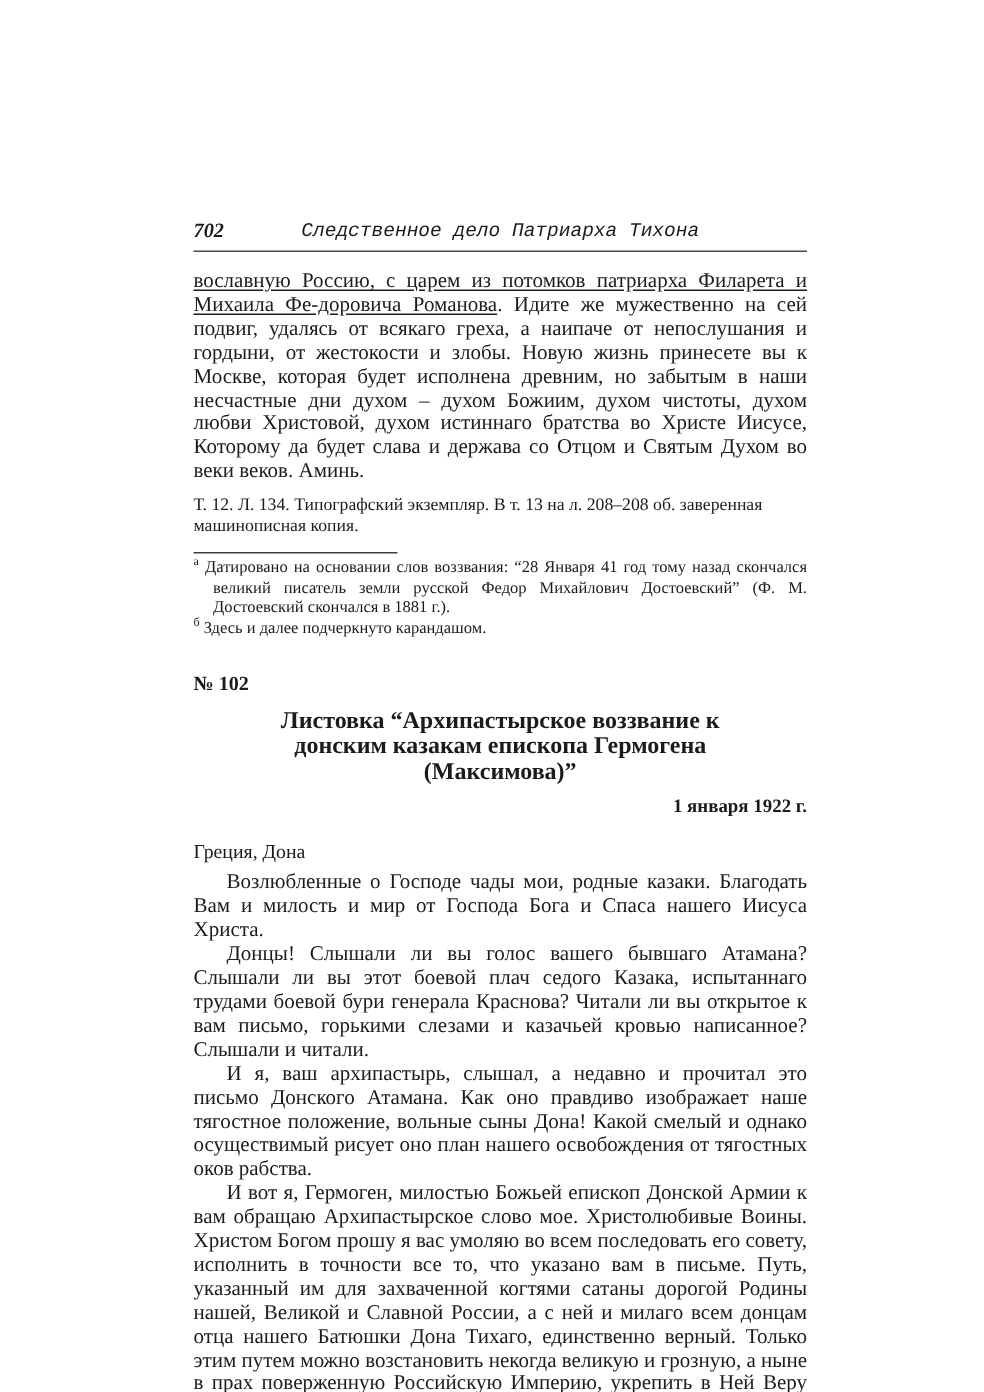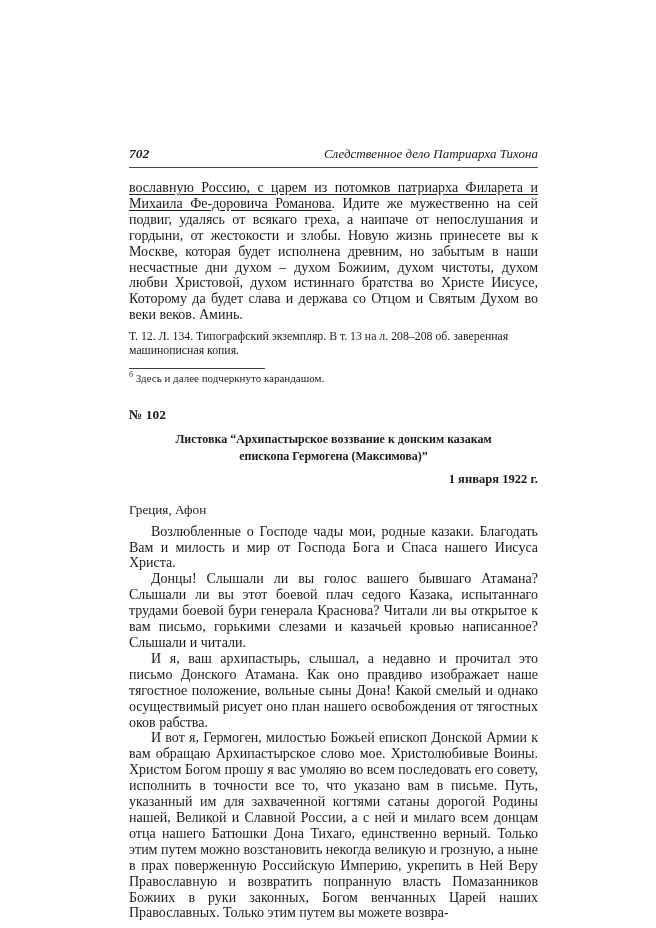--- a/index.html
+++ b/index.html
@@ -32,21 +32,22 @@
   }
   .pagenum {
     position: absolute;
     left: 0;
     top: 0;
     font-weight: bold;
     font-size: 13.5px;
   }
   .runtitle {
     display: block;
-    text-align: right;
+    text-align: center;
+    font-family: Liberation Mono, monospace;
   }
   .header-rule {
     margin-top: 4px;
     border-top: 1px solid #4a4a4a;
     height: 0;
   }
   
   .body {
     margin: 0;
     font-size: 14px;
@@ -87,21 +88,21 @@
   
   .docnum {
     margin: 21px 0 0 0;
     font-size: 13.4px;
     font-weight: bold;
   }
   .doctitle {
     margin: 8px auto 0 auto;
     max-width: 352px;
     text-align: center;
-    font-size: 12px;
+    font-size: 16px;
     line-height: 17px;
     font-weight: bold;
   }
   .docdate {
     margin: 7px 0 0 0;
     text-align: right;
     font-size: 12.6px;
     font-weight: bold;
   }
   .place {
@@ -121,28 +122,29 @@
       <span class="runtitle">Следственное дело Патриарха Тихона</span>
     </div>
     <div class="header-rule"></div>
 
     <p class="body cont"><span class="u">вославную Россию, с царем из потомков патриарха Филарета и Михаила Фе-доровича Романова</span><span>. Идите же мужественно на сей подвиг, удалясь от всякаго греха, а наипаче от непослушания и гордыни, от жестокости и злобы. Новую жизнь принесете вы к Москве, которая будет исполнена древним, но забытым в наши несчастные дни духом – духом Божиим, духом чистоты, духом любви Христовой, духом истиннаго братства во Христе Иисусе, Которому да будет слава и держава со Отцом и Святым Духом во веки веков. Аминь.</span></p>
 
     <p class="source">Т. 12. Л. 134. Типографский экземпляр. В т. 13 на л. 208–208 об. заверенная машинописная копия.</p>
 
     <div class="fnrule"></div>
     <div class="footnotes">
+      <p class="fn"><sup>а</sup>&nbsp;<span>Датировано на основании слов воззвания: “28 Января 41 год тому назад скончался великий писатель земли русской Федор Михайлович Достоевский” (Ф. М. Достоевский скончался в 1881 г.).</span></p>
       <p class="fn"><sup>б</sup>&nbsp;<span>Здесь и далее подчеркнуто карандашом.</span></p>
     </div>
 
     <h2 class="docnum">№ 102</h2>
     <h3 class="doctitle">Листовка “Архипастырское воззвание к донским казакам епископа Гермогена (Максимова)”</h3>
     <p class="docdate">1 января 1922 г.</p>
 
-    <p class="place">Греция, Афон</p>
+    <p class="place">Греция, Дона</p>
 
     <p class="body indent">Возлюбленные о Господе чады мои, родные казаки. Благодать Вам и милость и мир от Господа Бога и Спаса нашего Иисуса Христа.</p>
     <p class="body indent">Донцы! Слышали ли вы голос вашего бывшаго Атамана? Слышали ли вы этот боевой плач седого Казака, испытаннаго трудами боевой бури генерала Краснова? Читали ли вы открытое к вам письмо, горькими слезами и казачьей кровью написанное? Слышали и читали.</p>
     <p class="body indent">И я, ваш архипастырь, слышал, а недавно и прочитал это письмо Донского Атамана. Как оно правдиво изображает наше тягостное положение, вольные сыны Дона! Какой смелый и однако осуществимый рисует оно план нашего освобождения от тягостных оков рабства.</p>
     <p class="body indent">И вот я, Гермоген, милостью Божьей епископ Донской Армии к вам обращаю Архипастырское слово мое. Христолюбивые Воины. Христом Богом прошу я вас умоляю во всем последовать его совету, исполнить в точности все то, что указано вам в письме. Путь, указанный им для захваченной когтями сатаны дорогой Родины нашей, Великой и Славной России, а с ней и милаго всем донцам отца нашего Батюшки Дона Тихаго, единственно верный. Только этим путем можно возстановить некогда великую и грозную, а ныне в прах поверженную Российскую Империю, укрепить в Ней Веру Православную и возвратить попранную власть Помазанников Божиих в руки законных, Богом венчанных Царей наших Православных. Только этим путем вы можете возвра-</p>
 
   </div>
 </div>
 
 </body></html>

